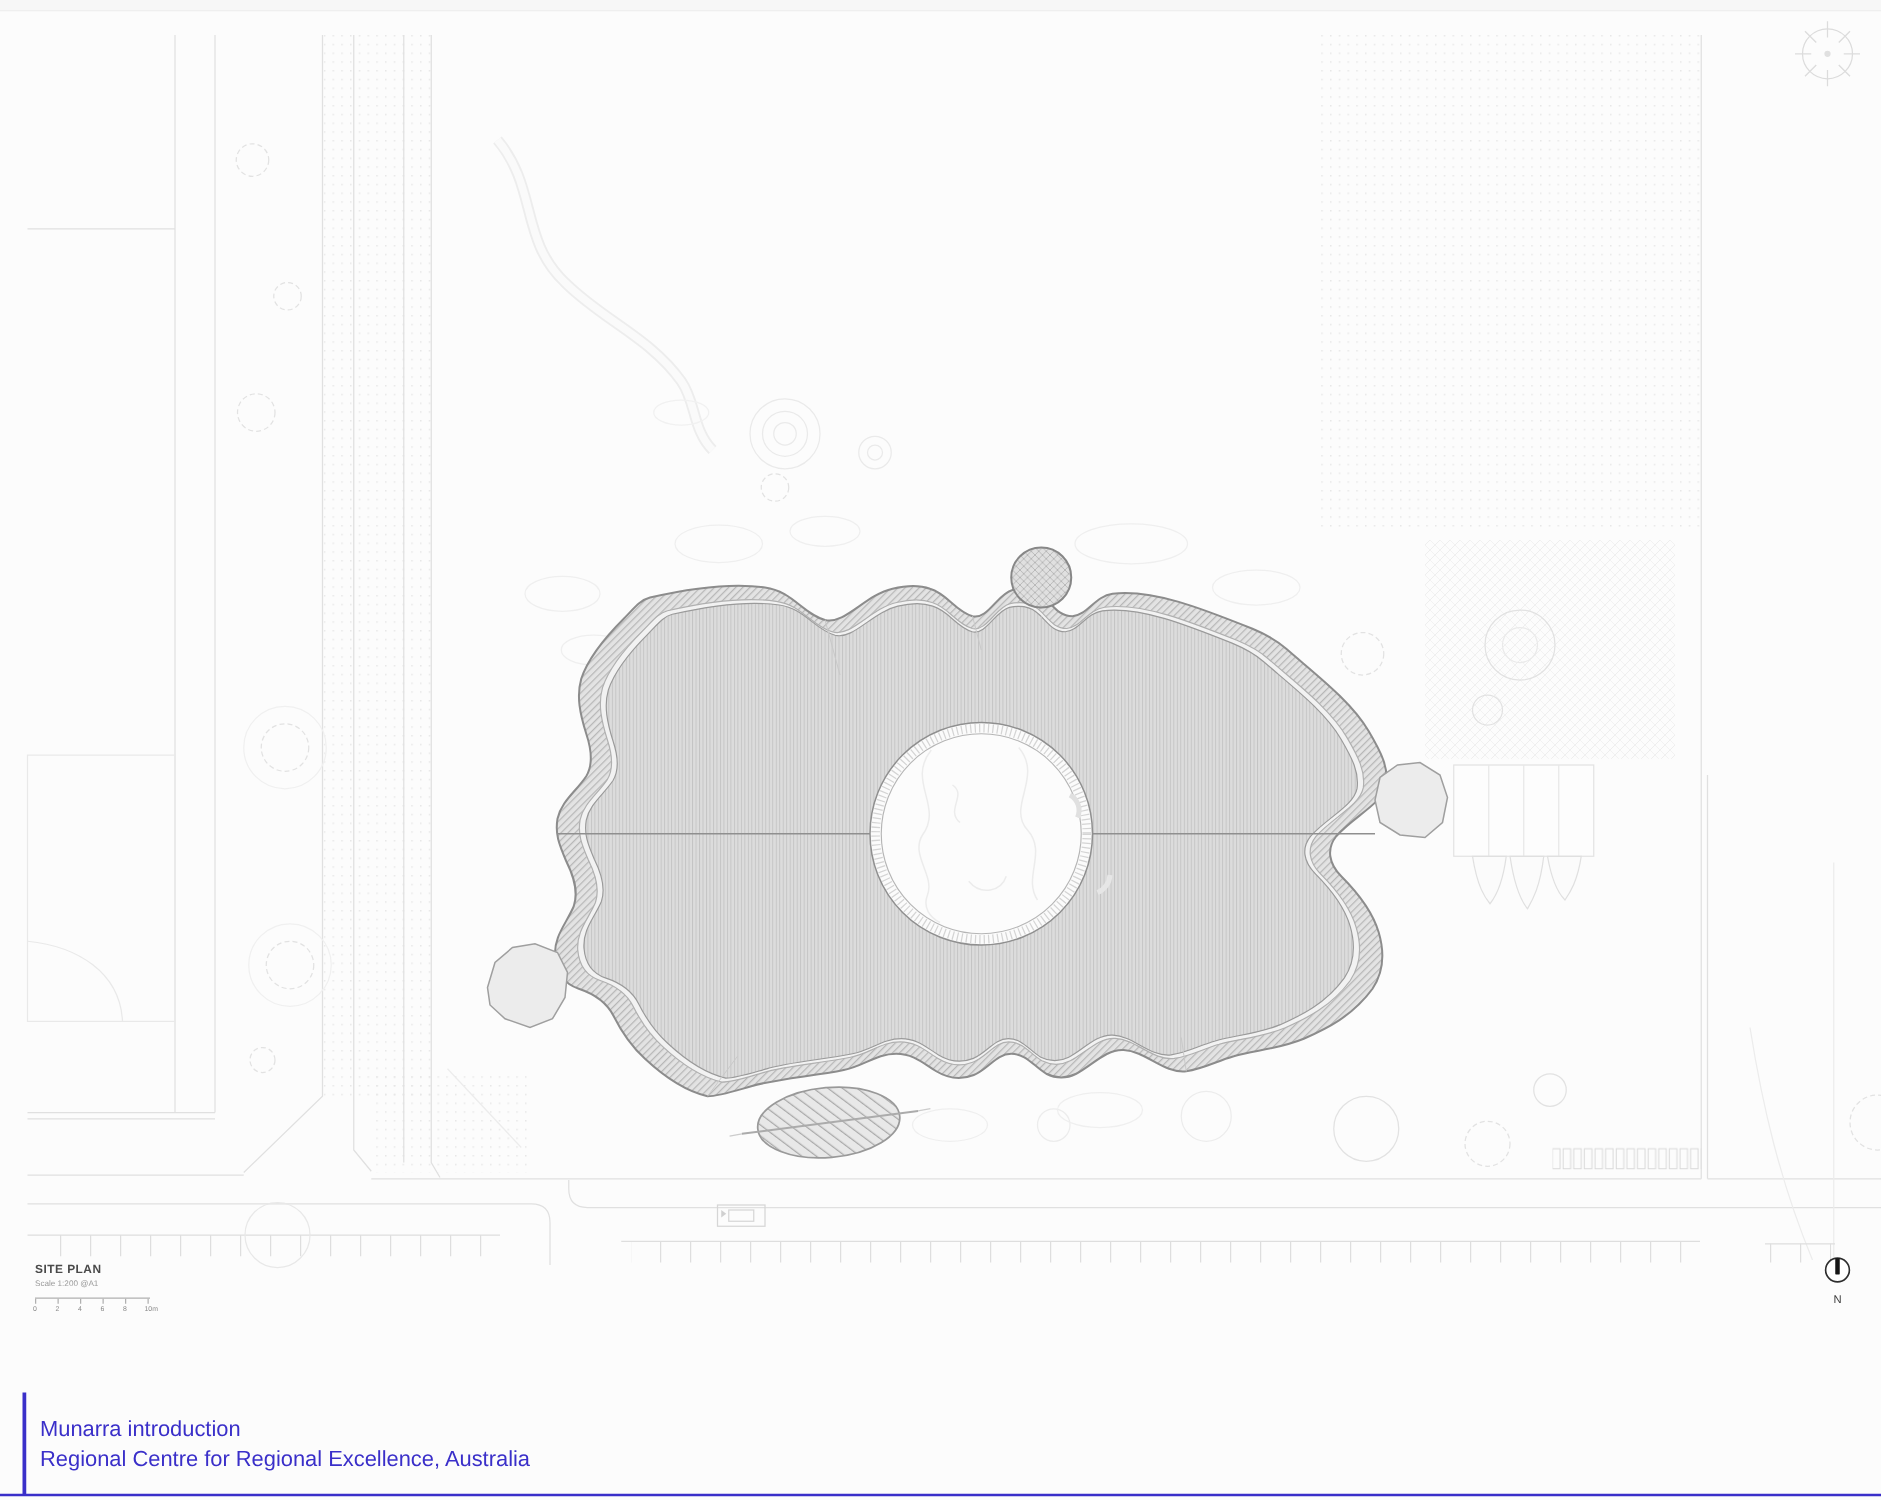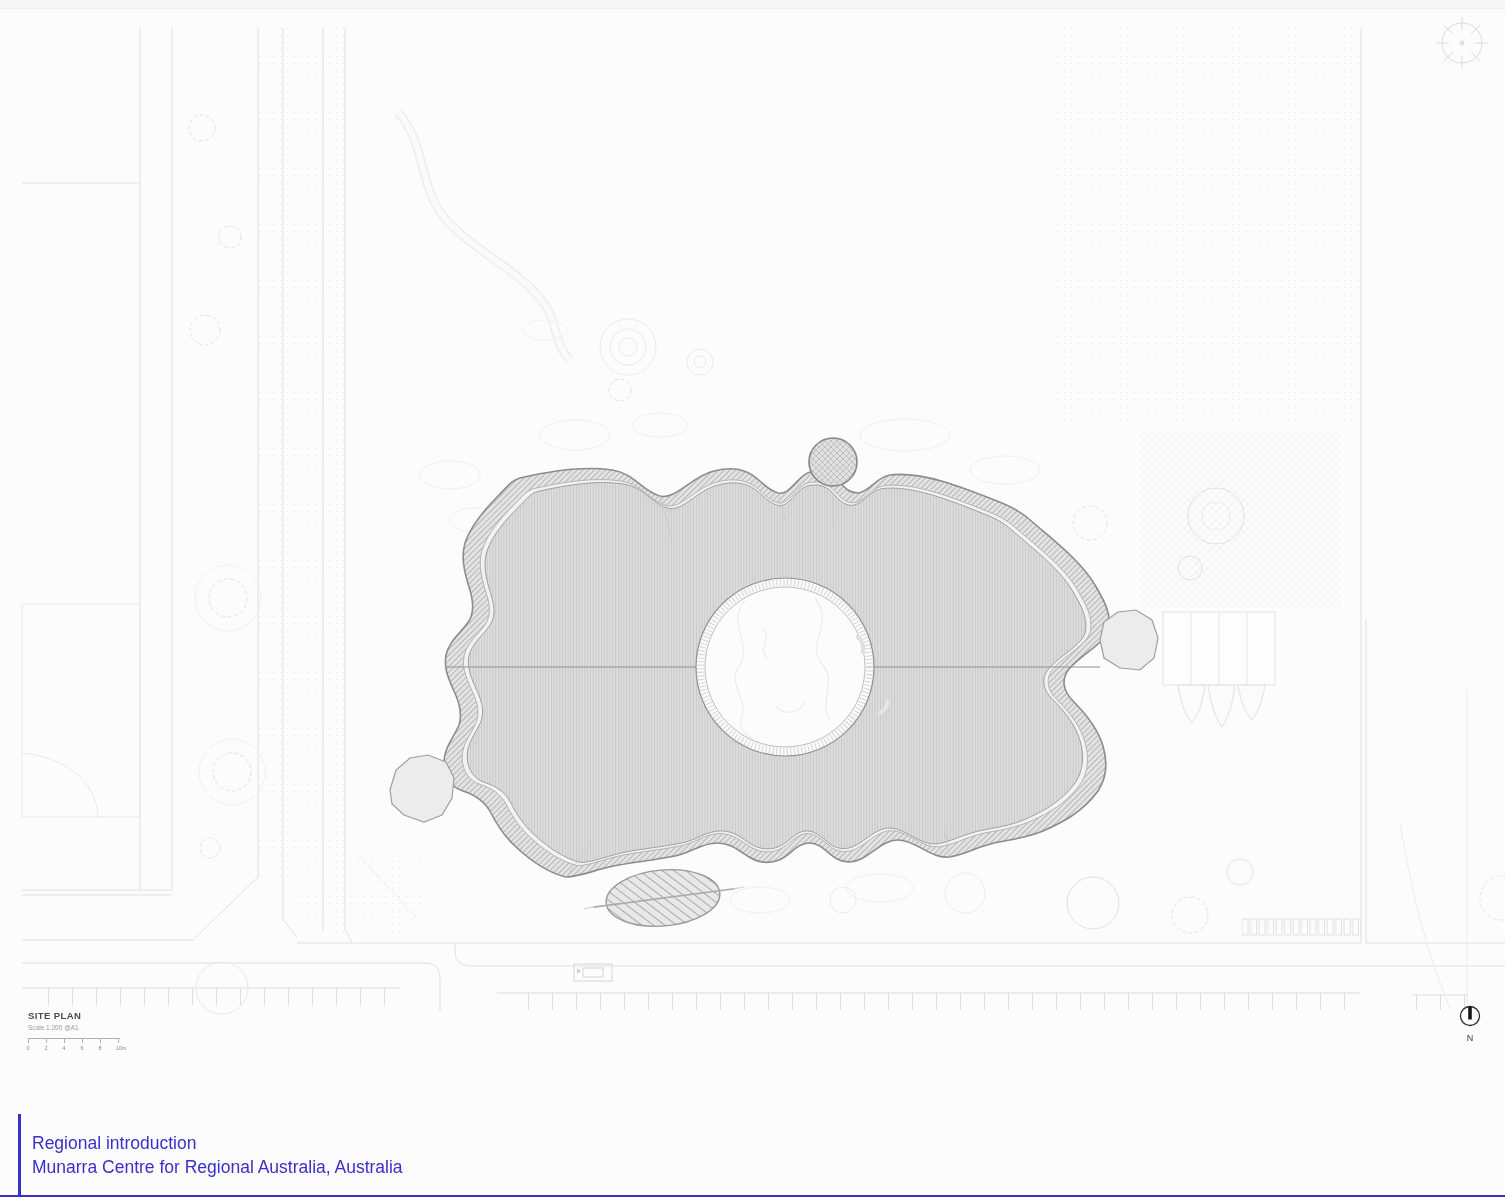--- a/index.html
+++ b/index.html
@@ -233,18 +233,18 @@
 
   <div class="north">
     <svg width="26" height="26" viewBox="0 0 26 26">
       <circle cx="13" cy="13" r="9.5" fill="#ffffff" stroke="#2e2e2e" stroke-width="1.3"></circle>
       <rect x="11.2" y="3.5" width="3.6" height="13" rx="0.5" fill="#161616"></rect>
     </svg>
     <span class="n-label">N</span>
   </div>
 
   <div class="caption">
-    <div>Regional introduction</div>
-    <div>Munarra Centre for Regional Australia, Australia</div>
+    <div>Munarra introduction</div>
+    <div>Regional Centre for Regional Excellence, Australia</div>
   </div>
 
   <div class="bottom-rule"></div>
 </div>
 
 </body></html>

